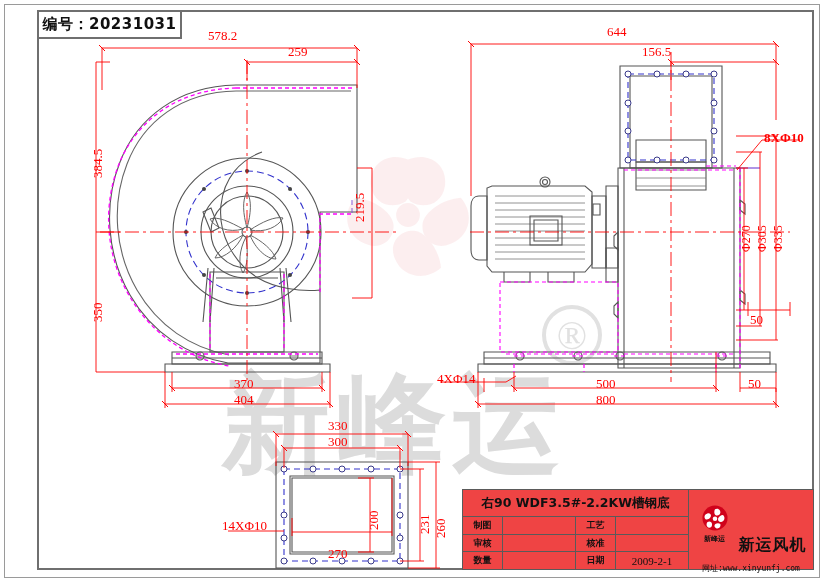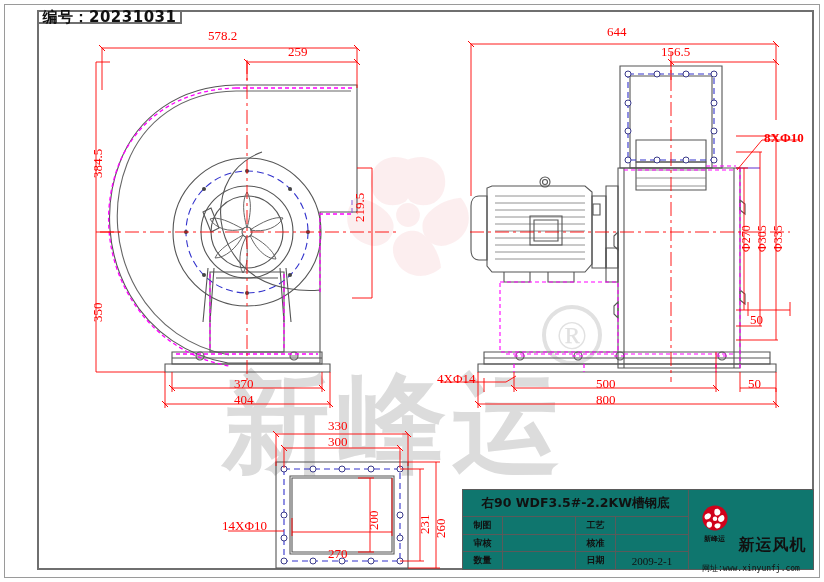--- a/index.html
+++ b/index.html
@@ -7,42 +7,42 @@
        font-family:"Liberation Serif","DejaVu Serif",serif;}
   #sheet{position:relative;width:824px;height:582px;background:#fff;}
 
   
   .frame-outer{position:absolute;left:4px;top:4px;width:816px;height:574px;
        border:1px solid #9a9a9a;box-sizing:border-box;}
   .frame-inner{position:absolute;left:37px;top:10px;width:777px;height:560px;
        border:2px solid #6f6f6f;box-sizing:border-box;}
 
   
-  .numbox{position:absolute;left:37px;top:10px;width:145px;height:14px;
+  .numbox{position:absolute;left:37px;top:10px;width:145px;height:29px;
        border:2px solid #6f6f6f;box-sizing:border-box;background:#fff;
        display:flex;align-items:center;justify-content:center;
        font-size:15px;letter-spacing:.5px;color:#111;z-index:40;
        font-family:"DejaVu Sans","Liberation Sans",sans-serif;font-weight:bold;}
 
   
   svg.layer{position:absolute;left:0;top:0;width:824px;height:582px;
        overflow:visible;pointer-events:none;}
 
   
   .wm{position:absolute;pointer-events:none;z-index:1;}
   .wm-text{font-family:"DejaVu Sans","Liberation Sans",sans-serif;
        font-weight:bold;color:#dcdcdc;}
 
   
   .dim{position:absolute;color:#ff0000;font-size:13px;z-index:30;
        font-family:"Liberation Serif","DejaVu Serif",serif;white-space:nowrap;}
   .dim.v{transform-origin:0 0;}
   .tb-wrap{position:absolute;left:462px;top:489px;width:352px;height:81px;
        border:1px solid #5a5a5a;box-sizing:border-box;display:flex;z-index:45;
-       background:#0f766e;}
+       background:#ef4444;}
   .tb-left{width:226px;border-right:1px solid #5a5a5a;box-sizing:border-box;
        display:flex;flex-direction:column;}
   .tb-title{height:27px;border-bottom:1px solid #5a5a5a;box-sizing:border-box;
        display:flex;align-items:center;justify-content:center;font-size:12.5px;
        color:#111;font-family:"DejaVu Sans","Liberation Sans",sans-serif;
        font-weight:bold;letter-spacing:0px;}
   .tb-rows{flex:1;display:flex;flex-direction:column;}
   .tb-row{flex:1;display:flex;border-bottom:1px solid #5a5a5a;box-sizing:border-box;}
   .tb-row:last-child{border-bottom:none;}
   .tb-c{box-sizing:border-box;border-right:1px solid #5a5a5a;
@@ -420,21 +420,21 @@
 
   <div class="dim" style="left:208px;top:28px;">578.2</div>
   <div class="dim" style="left:288px;top:44px;">259</div>
   <div class="dim v" style="left:352px;top:222px;transform:rotate(-90deg);">219.5</div>
   <div class="dim v" style="left:90px;top:178px;transform:rotate(-90deg);">384.5</div>
   <div class="dim v" style="left:90px;top:322px;transform:rotate(-90deg);">350</div>
   <div class="dim" style="left:234px;top:376px;">370</div>
   <div class="dim" style="left:234px;top:392px;">404</div>
 
   <div class="dim" style="left:607px;top:24px;">644</div>
-  <div class="dim" style="left:661px;top:44px;">156.5</div>
+  <div class="dim" style="left:642px;top:44px;">156.5</div>
   <div class="dim" style="left:764px;top:130px;font-weight:bold;">8XΦ10</div>
   <div class="dim v" style="left:739px;top:252px;transform:rotate(-90deg);font-size:12px;">Φ270</div>
   <div class="dim v" style="left:755px;top:252px;transform:rotate(-90deg);font-size:12px;">Φ305</div>
   <div class="dim v" style="left:771px;top:252px;transform:rotate(-90deg);font-size:12px;">Φ335</div>
   <div class="dim" style="left:750px;top:312px;">50</div>
   <div class="dim" style="left:437px;top:371px;">4XΦ14</div>
   <div class="dim" style="left:596px;top:376px;">500</div>
   <div class="dim" style="left:596px;top:392px;">800</div>
   <div class="dim" style="left:748px;top:376px;">50</div>
 

